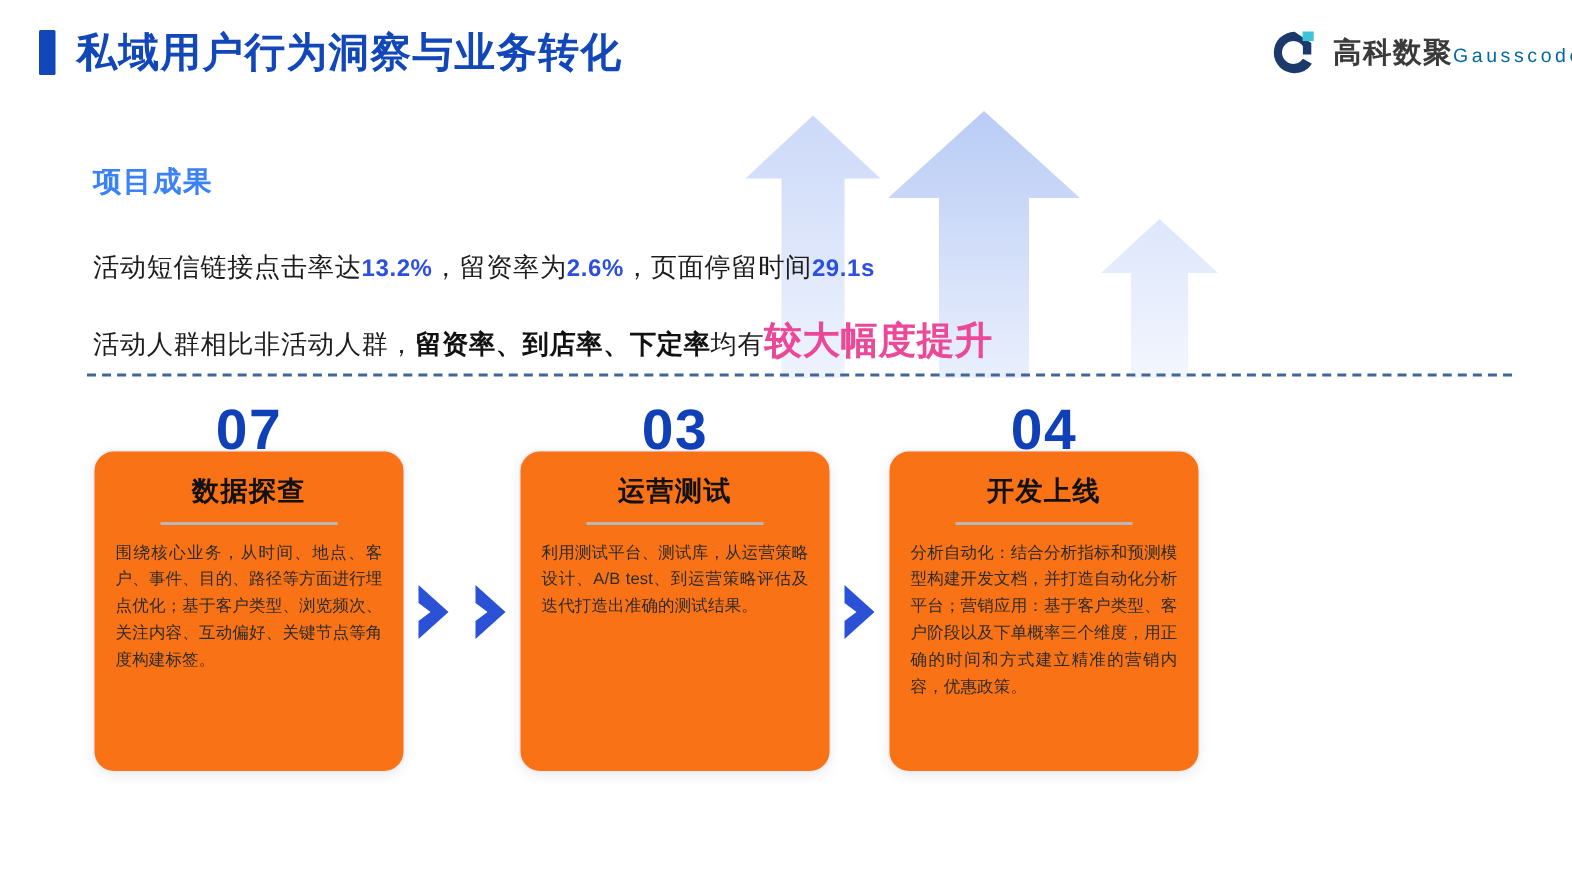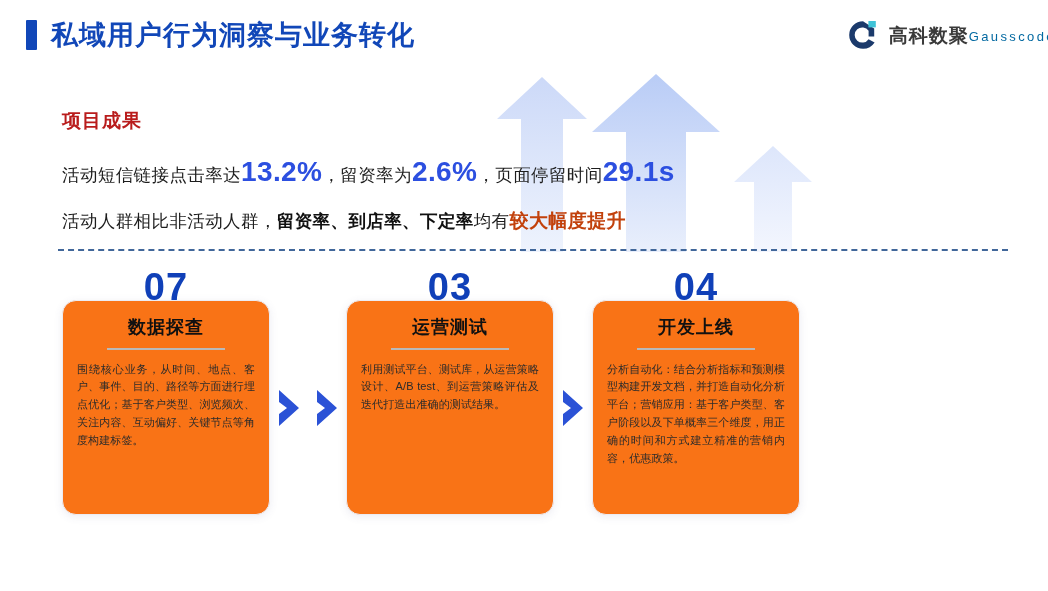--- a/index.html
+++ b/index.html
@@ -93,44 +93,44 @@
   
   .results {
     position: absolute;
     left: 62px;
     top: 108px;
     z-index: 2;
   }
   .results-heading {
     font-size: 19px;
     font-weight: bold;
-    color: #b91c1c;
-    letter-spacing: 1px;
-    margin-bottom: 22px;
+    color: #3b82f6;
+    letter-spacing: 1px;
+    margin-bottom: 32px;
   }
   .results-line {
     font-size: 17.5px;
     color: #1d1d1d;
     letter-spacing: 0.4px;
     margin-bottom: 20px;
     white-space: nowrap;
   }
   .stat {
     color: #2c4fe0;
     font-weight: bold;
-    font-size: 28px;
+    font-size: 16px;
   }
   .strong-black {
     font-weight: bold;
     color: #111;
   }
   .strong-blue {
     font-weight: bold;
-    color: #c2410c;
-    font-size: 19px;
+    color: #ec4899;
+    font-size: 25px;
   }
 
   
   .divider {
     position: absolute;
     left: 58px;
     top: 249px;
     width: 950px;
     border-top: 2px dashed #41679a;
     z-index: 2;

